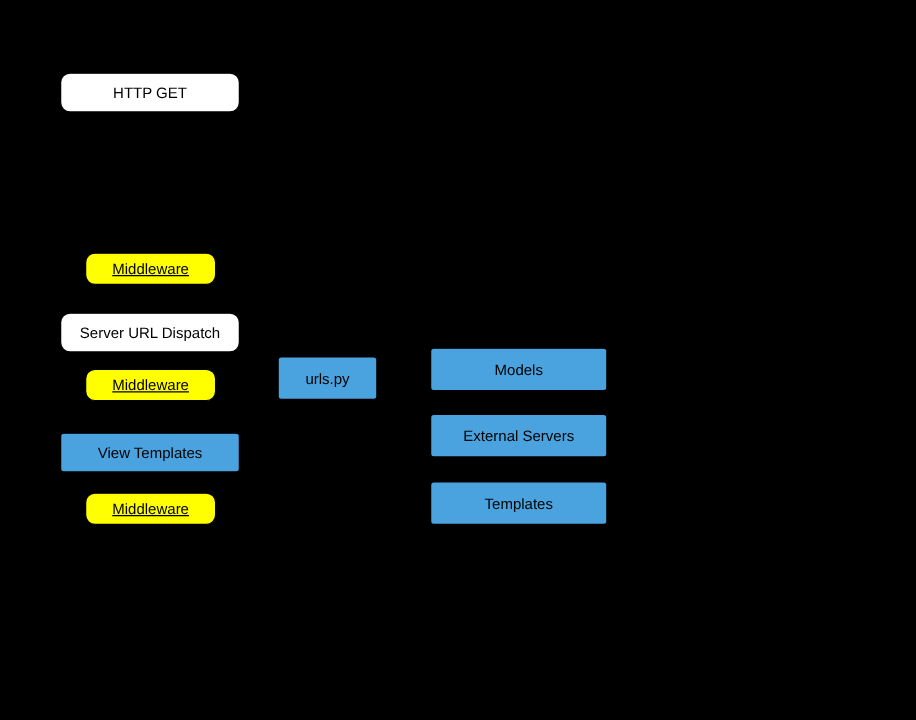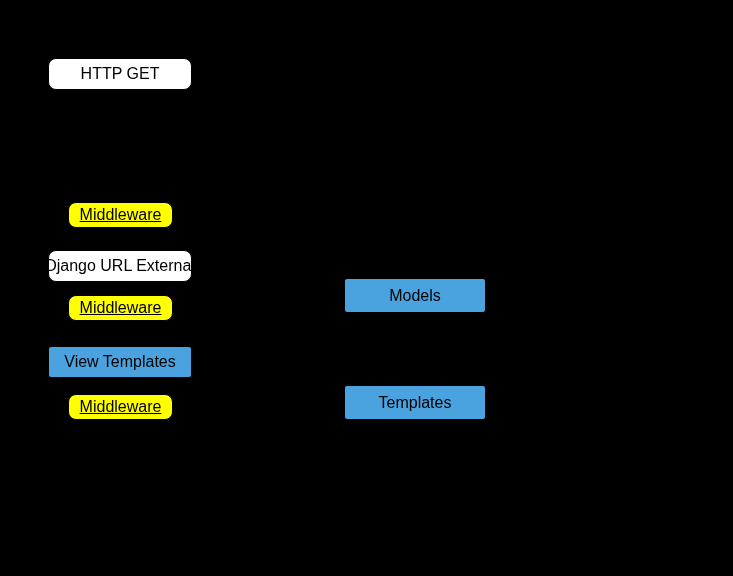--- a/index.html
+++ b/index.html
@@ -14,21 +14,21 @@
     height: 576px;
     background: var(--background, #000000);
     overflow: hidden;
   }
   .node {
     position: absolute;
     display: flex;
     align-items: center;
     justify-content: center;
     box-sizing: border-box;
-    font-size: 16px;
+    font-size: 12px;
     color: var(--text, #000000);
     text-align: left;
     white-space: nowrap;
   }
   .node.white {
     background: var(--white-box, #ffffff);
     border-radius: 8px;
     border: 1px solid #000000;
   }
   .node.yellow {
@@ -46,28 +46,30 @@
 </head>
 <body>
 
 <div class="canvas">
 
   <div class="node white" style="left:48px; top:58px; width:144px; height:32px;">HTTP GET</div>
 
 
   <div class="node yellow" style="left:68px; top:202px; width:105px; height:26px;">Middleware</div>
 
-  <div class="node white" style="left:48px; top:250px; width:144px; height:32px;">Django URL External</div>
+  <div class="node white" style="left:48px; top:250px; width:144px; height:32px;">Server URL Dispatch</div>
 
   <div class="node yellow" style="left:68px; top:295px; width:105px; height:26px;">Middleware</div>
 
   <div class="node blue" style="left:48px; top:346px; width:144px; height:32px;">View Templates</div>
 
   <div class="node yellow" style="left:68px; top:394px; width:105px; height:26px;">Middleware</div>
 
 
+  <div class="node blue" style="left:222px; top:285px; width:80px; height:35px;">urls.py</div>
 
   <div class="node blue" style="left:344px; top:278px; width:142px; height:35px;">Models</div>
 
+  <div class="node blue" style="left:344px; top:331px; width:142px; height:35px;">External Servers</div>
 
   <div class="node blue" style="left:344px; top:385px; width:142px; height:35px;">Templates</div>
 
 </div>
 
 </body></html>

